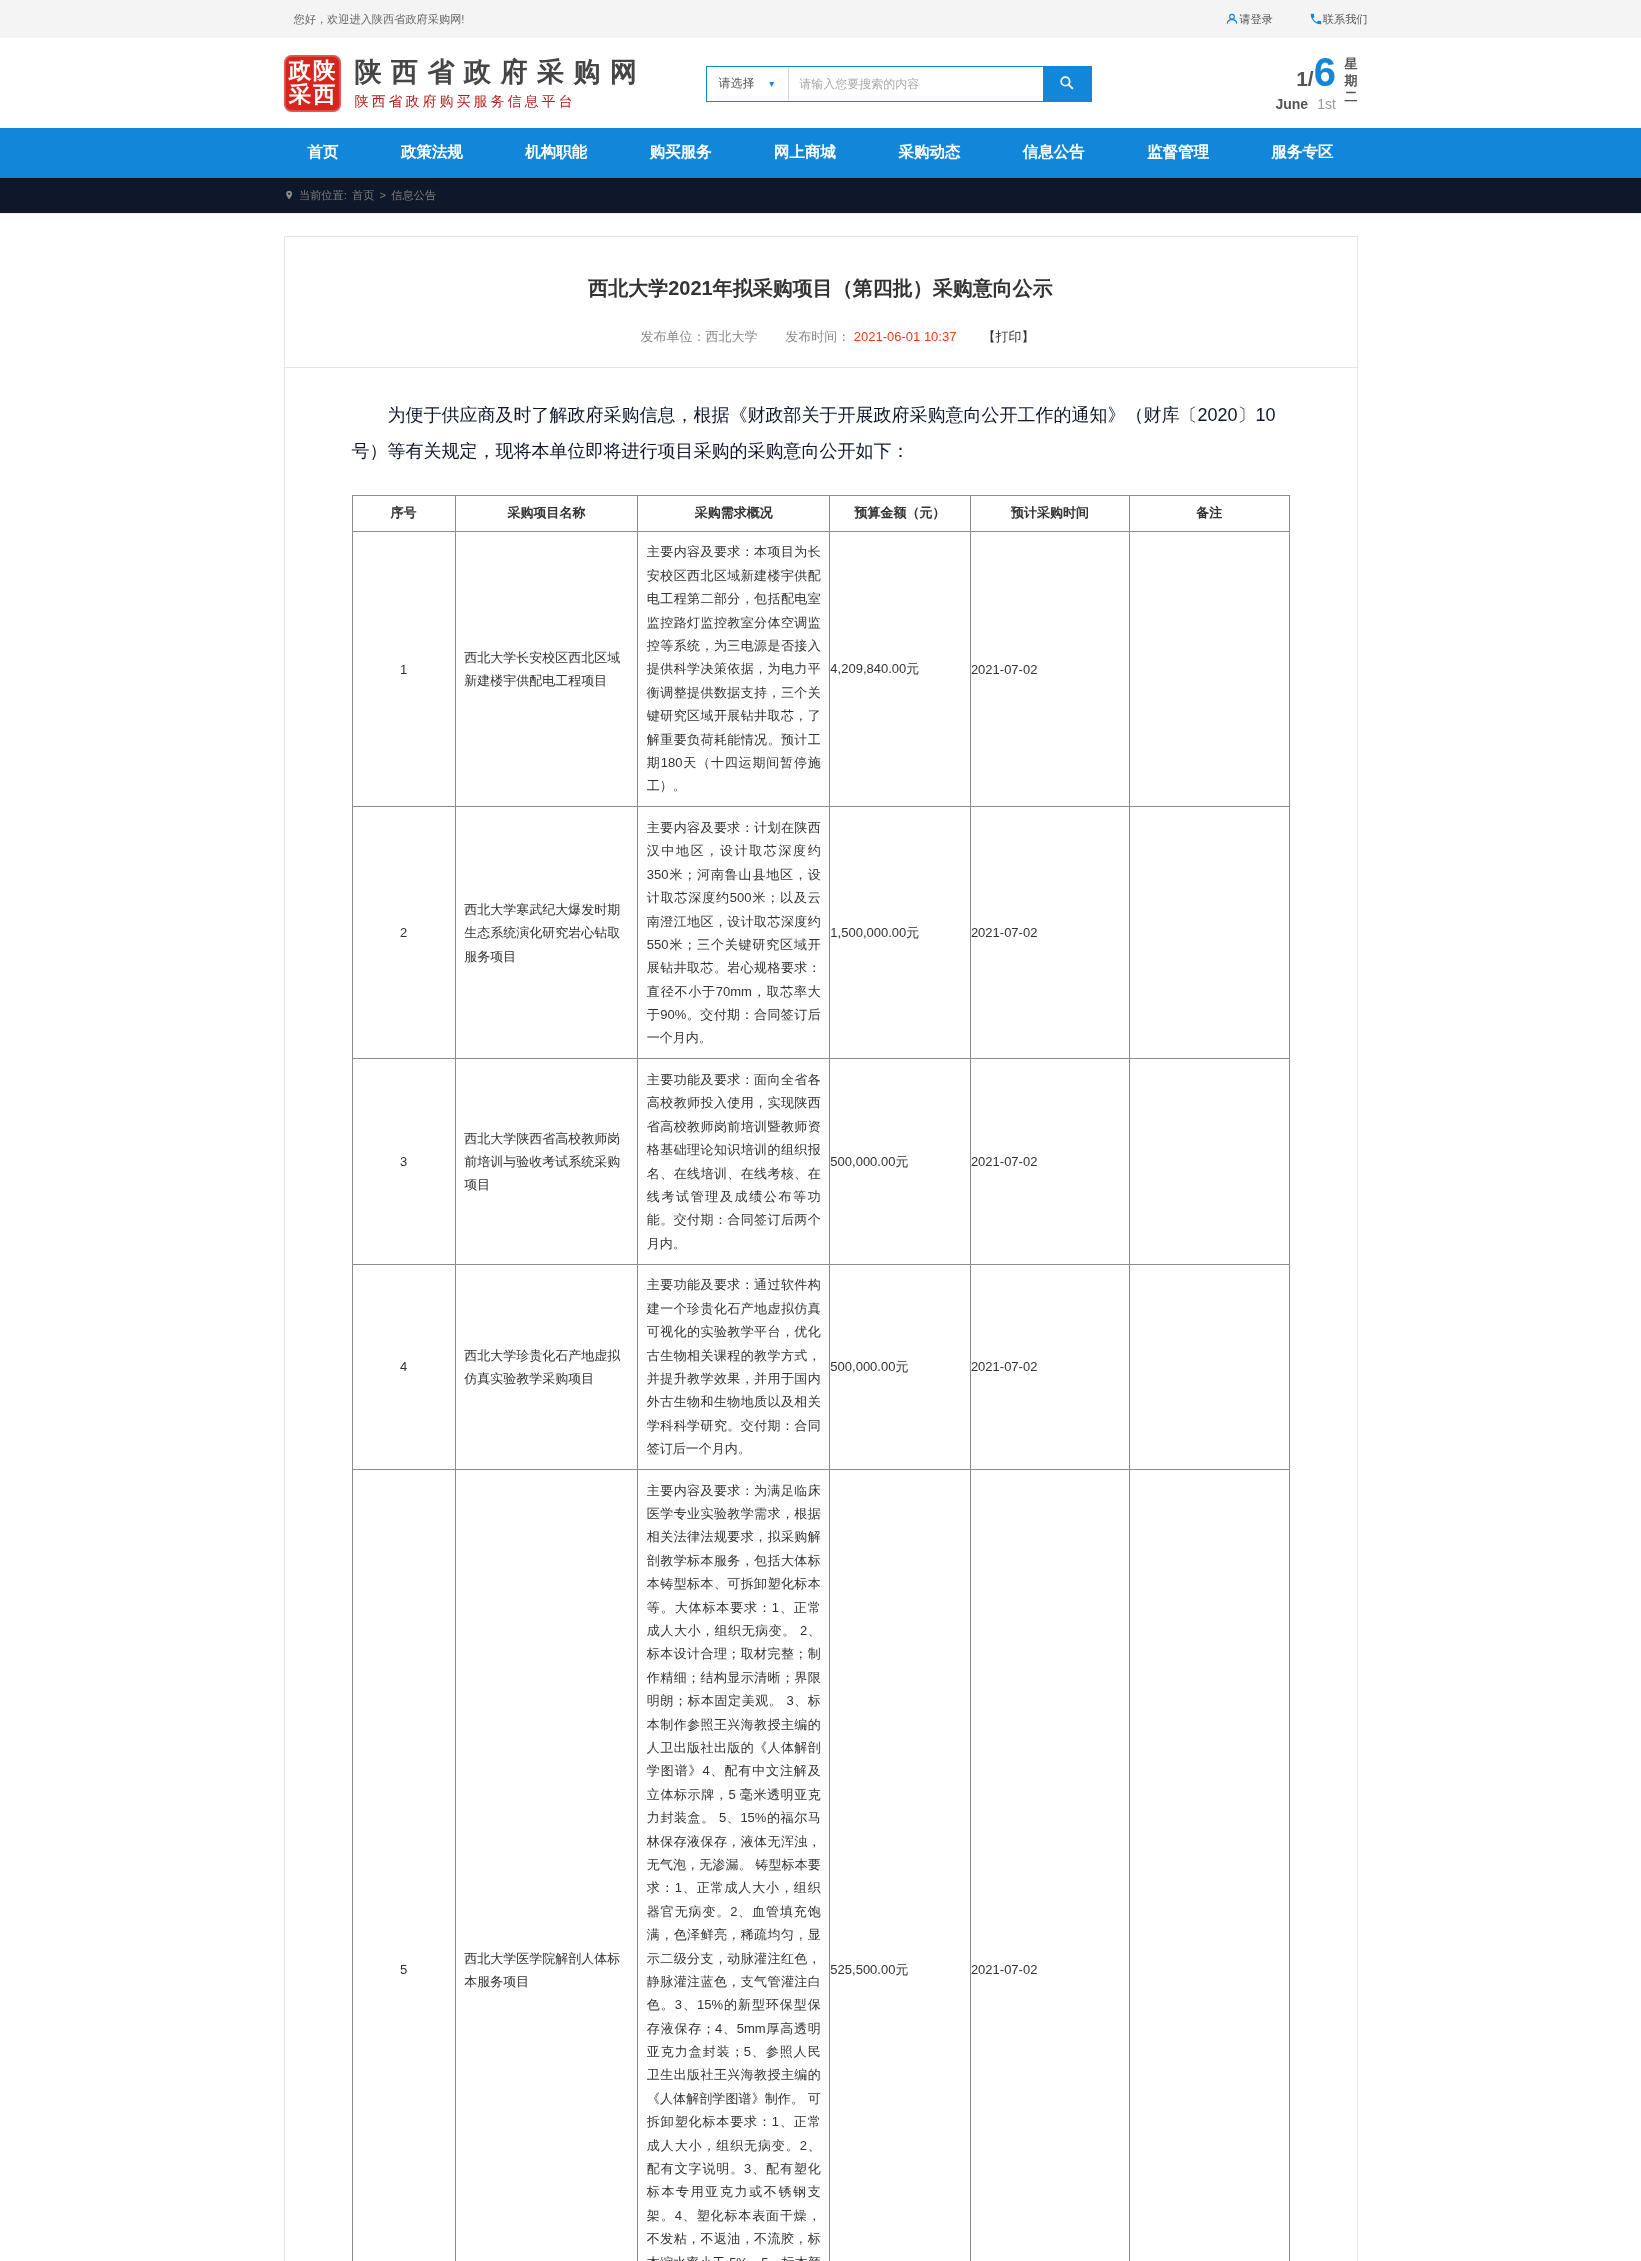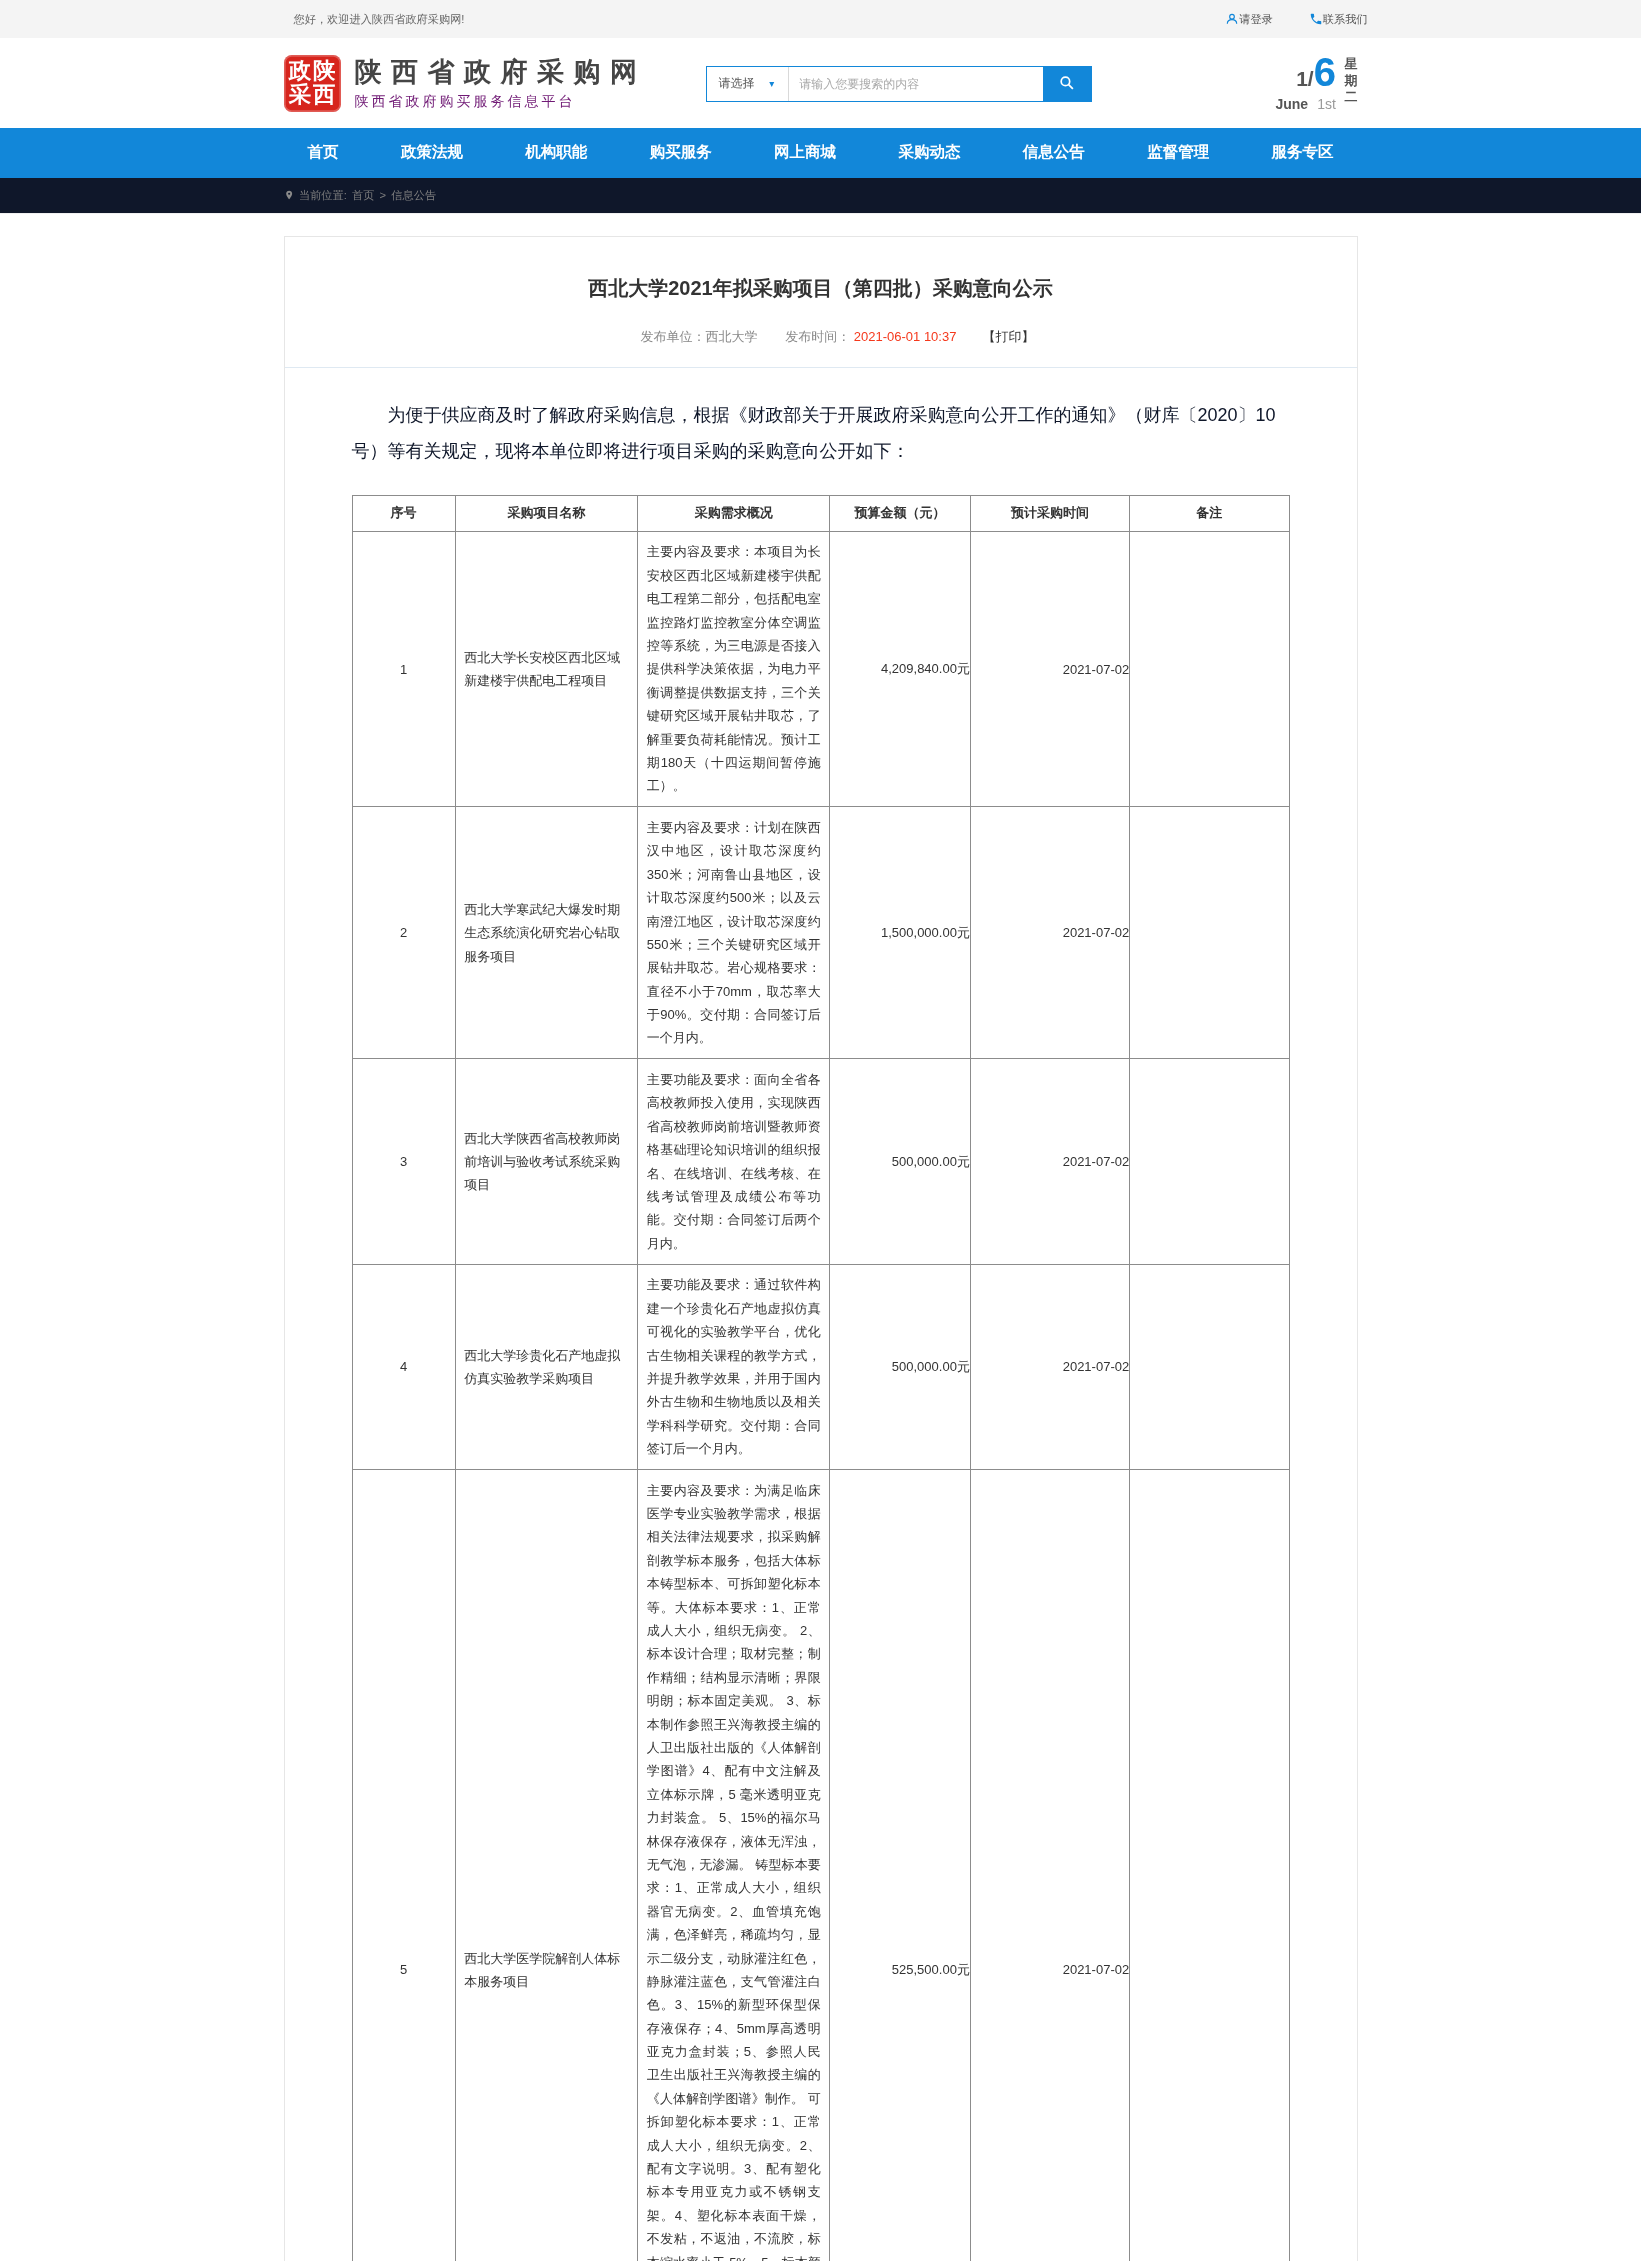--- a/index.html
+++ b/index.html
@@ -23,21 +23,21 @@
   .site-header .container { display:flex; align-items:center; }
   .logo-box {
     width:57px; height:57px; background:#d7251d; border-radius:7.8px;
     display:grid; grid-template-columns:1fr 1fr; place-items:center;
     padding:4.3px; flex:0 0 auto;
     box-shadow:inset 0 0 0 1.7px rgba(255,255,255,.25);
   }
   .logo-box span { color:#fff; font-size:22.4px; font-weight:bold; font-family:"Liberation Serif","DejaVu Serif",serif; line-height:1; }
   .brand { margin-left:14px; }
   .brand-name { font-size:27px; font-weight:bold; color:#454545; letter-spacing:9.5px; line-height:1.2; }
-  .brand-sub { font-size:14px; color:#701a75; letter-spacing:3px; margin-top:5.2px; }
+  .brand-sub { font-size:14px; color:#b91c1c; letter-spacing:3px; margin-top:5.2px; }
 
   .search-wrap { margin-left:59px; }
   .search-box {
     width:386px; height:36px; border:1.7px solid #1287d9; display:flex; align-items:stretch; background:#fff;
   }
   .search-select { display:flex; align-items:center; gap:13px; padding:0 12px; font-size:12px; color:#555; cursor:pointer; border-right:0.9px solid #d9d9d9; flex:0 0 auto; }
   .search-select .caret { font-size:8.6px; color:#1287d9; }
   .search-input { flex:1; border:0; outline:none; padding:0 10.3px; font-size:12px; color:#333; font-family:inherit; }
   .search-input::placeholder { color:#a9a9a9; }
   .search-btn { width:48px; background:#1287d9; border:0; display:flex; align-items:center; justify-content:center; cursor:pointer; }
@@ -74,21 +74,21 @@
 
   .art-intro { margin-top:29px; font-size:18px; line-height:2.0; color:#0f172a; text-indent:2em; }
 
   
   table.req { width:100%; border-collapse:collapse; margin-top:26px; font-size:13px; color:#333; }
   table.req th, table.req td { border:0.9px solid #8c8c8c; vertical-align:middle; }
   table.req th { font-weight:bold; height:36px; text-align:center; font-size:13px; }
   td.c-no { text-align:center; }
   td.c-name { text-align:left; padding:8.6px 8.6px; line-height:1.8; }
   td.c-sum { text-align:left; padding:8.6px 8.6px; line-height:1.8; text-align:justify; }
-  td.c-budget, td.c-date { text-align:right;margin-top:28px; }
+  td.c-budget, td.c-date { text-align:left;margin-top:28px; }
   td.c-remark { }
 </style>
 </head>
 <body>
 
 <div class="topbar">
   <div class="container">
     <span>您好，欢迎进入陕西省政府采购网!</span>
     <div class="topbar-right">
       <span class="top-link">

